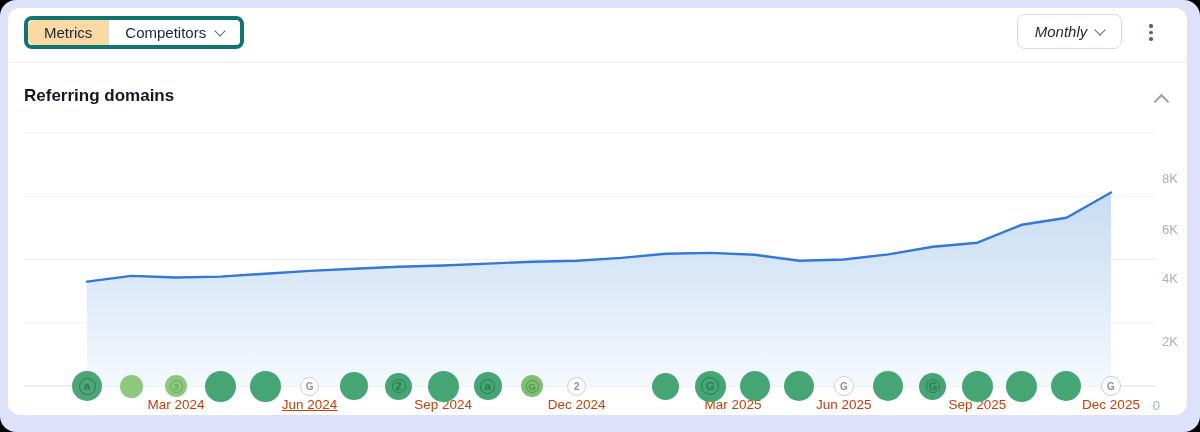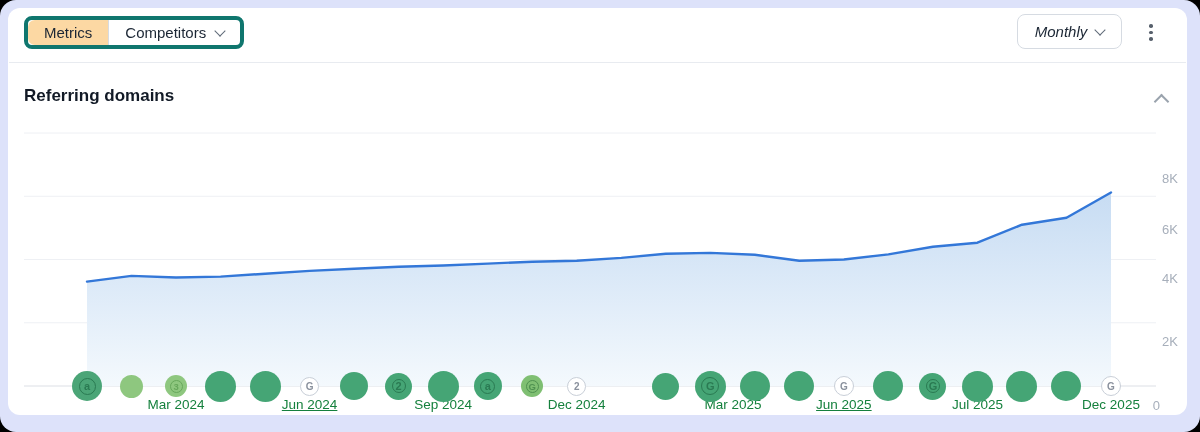--- a/index.html
+++ b/index.html
@@ -21,21 +21,21 @@
     align-items:center;justify-content:center;gap:3px;cursor:pointer;}
   .kebab i{width:3.5px;height:3.5px;border-radius:50%;background:#57606c;display:block;}
   .divider{position:absolute;left:9px;top:62px;width:1177px;height:1px;background:#e8ebf0;}
   .section-title{position:absolute;left:24px;top:86px;font-size:17px;font-weight:700;color:#121a26;}
   .collapse{position:absolute;left:1150px;top:90px;width:22px;height:18px;display:flex;align-items:center;justify-content:center;cursor:pointer;}
   
   svg.chart{position:absolute;left:0;top:0;}
   .grid{stroke:#eef0f4;stroke-width:1;}
   .axis{stroke:#dcdfe5;stroke-width:1;}
   .ylab{position:absolute;font-size:13px;color:#a7afbb;text-align:right;width:44px;}
-  .xlab{position:absolute;top:397px;font-size:13.5px;color:#15803d;white-space:nowrap;transform:translateX(-50%);}
+  .xlab{position:absolute;top:397px;font-size:13.5px;color:#c2410c;white-space:nowrap;transform:translateX(-50%);}
   .marker{position:absolute;border-radius:50%;display:flex;align-items:center;justify-content:center;
     box-sizing:border-box;cursor:pointer;}
   .marker .ring{border-radius:50%;display:flex;align-items:center;justify-content:center;
     box-sizing:border-box;font-weight:700;}
   .marker.white{background:#fff;border:1.5px solid #c9cfd8;}
   .marker.white span{font-size:10px;font-weight:700;color:#8a919d;}
   .cal{display:inline-block;}
 </style>
 </head>
 <body>
@@ -94,22 +94,22 @@
       <div class="ylab" style="left: 1134px; top: 144px; margin-top: 27px;">8K</div>
       <div class="ylab" style="left: 1134px; top: 222px;">6K</div>
       <div class="ylab" style="left: 1134px; top: 270.5px;">4K</div>
       <div class="ylab" style="left: 1134px; top: 333.75px;">2K</div>
       <div class="ylab" style="left: 1116px; top: 398px;">0</div>
       <div class="xlab" style="left: 176.043px;">Mar 2024</div>
       <div class="xlab" style="left: 309.609px; text-decoration: underline;">Jun 2024</div>
       <div class="xlab" style="left: 443.174px;">Sep 2024</div>
       <div class="xlab" style="left: 576.739px;">Dec 2024</div>
       <div class="xlab" style="left: 733px;">Mar 2025</div>
-      <div class="xlab" style="left: 843.87px; text-decoration: underline;">Jun 2025</div>
-      <div class="xlab" style="left: 977.435px;">Jul 2025</div>
+      <div class="xlab" style="left: 843.87px;">Jun 2025</div>
+      <div class="xlab" style="left: 977.435px;">Sep 2025</div>
       <div class="xlab" style="left: 1111px; text-align: center;">Dec 2025</div>
     </div>
   <div id="markers">
       <div class="marker" style="height: 30px; width: 30px; left: 72px; top: 371px; background: rgb(75, 165, 119);">
         <div class="ring" style="height: 17px; width: 17px; border: 1.5px solid rgb(42, 122, 82); color: rgb(42, 122, 82); font-size: 11px;">a</div>
       </div>
       <div class="marker" style="height: 23px; width: 23px; left: 120.022px; top: 374.5px; background: rgb(142, 199, 127);"></div>
       <div class="marker" style="height: 22px; width: 22px; left: 165.043px; top: 375px; background: rgb(142, 199, 127);">
         <div class="ring" style="height: 13px; width: 13px; border: 1.5px solid rgb(103, 167, 91); color: rgb(103, 167, 91); font-size: 9.5px;">3</div>
       </div>

